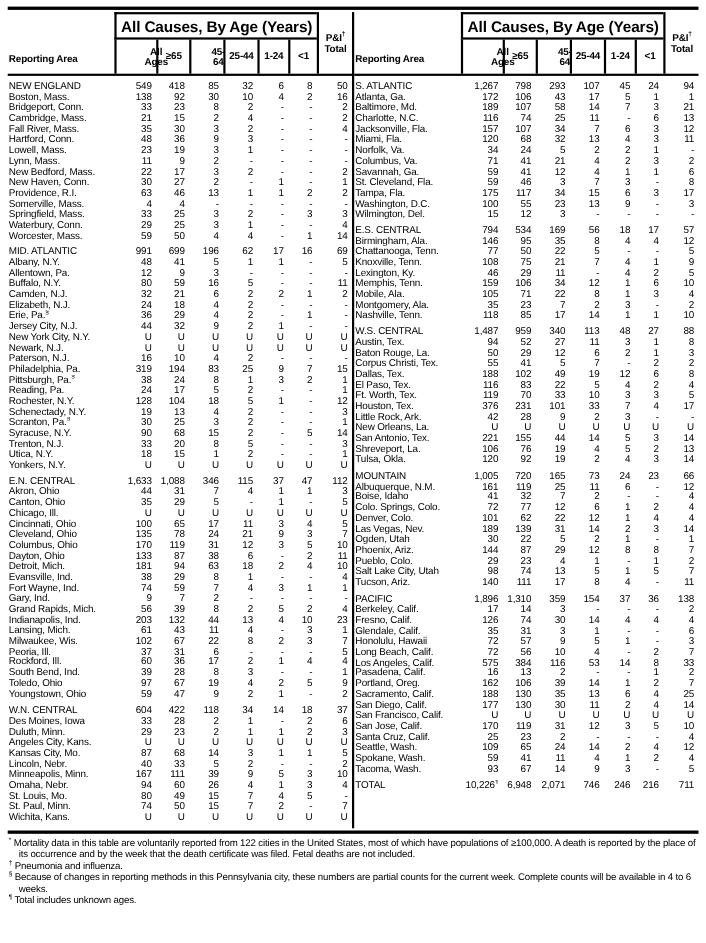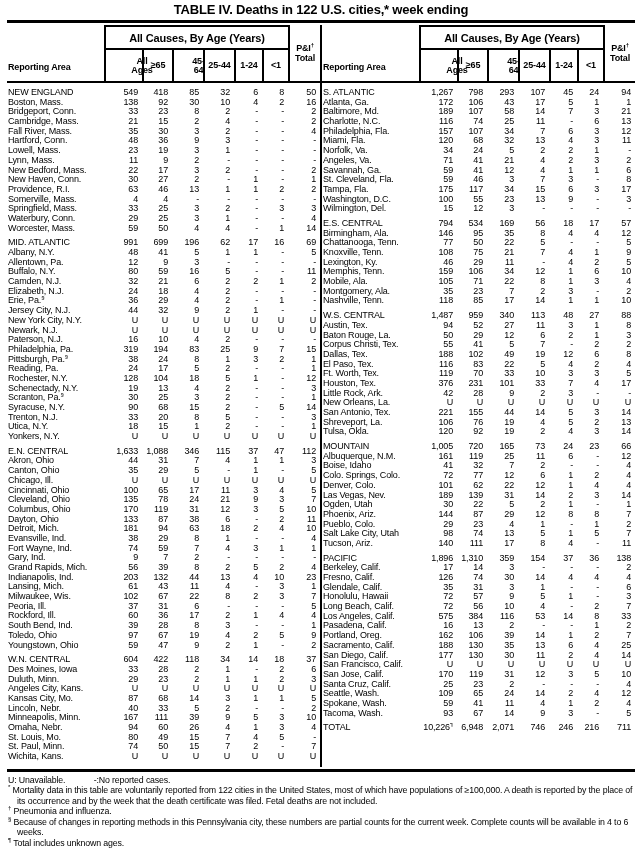--- a/index.html
+++ b/index.html
@@ -20,21 +20,21 @@
   .thead {
     display: grid;
     grid-template-columns: 97px 38px 30px 31px 31px 28px 26px 32px;
     grid-template-rows: 25px 31px;
     border-bottom: 2px solid #000;
     letter-spacing: -0.15px;
   }
   .h-area  { grid-column: 1; grid-row: 1 / 3; align-self: end; font-weight: bold; font-size: 9px; padding: 0 0 9px 1px; white-space: nowrap; margin-top: 12px; }
   .h-group { grid-column: 2 / 8; grid-row: 1; border: 2px solid #000; border-right: none;
              display: flex; align-items: center; justify-content: center;
-             font-weight: bold; font-size: 11px; white-space: nowrap; }
+             font-weight: bold; font-size: 14px; white-space: nowrap; }
   .h-cell  { grid-row: 2; border-left: 2px solid #000; font-weight: bold; font-size: 9px; line-height: 9px;
              display: flex; align-items: center; justify-content: center; text-align: center; }
   .h-c1 { grid-column: 2; padding-left: 36px; } .h-c2 { grid-column: 3; } .h-c3 { grid-column: 4; padding-left: 20px; }
   .h-c4 { grid-column: 5; } .h-c5 { grid-column: 6; } .h-c6 { grid-column: 7; }
   .h-pi    { grid-column: 8; grid-row: 1 / 3; border-left: 2px solid #000;
              display: flex; flex-direction: column; align-items: center; justify-content: center;
              font-weight: bold; font-size: 9px; line-height: 10px; }
 
   .tbody { padding-top: 5px; font-size: 9px; letter-spacing: -0.15px; }
   .section { margin-bottom: 5px; }
@@ -50,21 +50,20 @@
   .footnotes { font-size: 8.8px; line-height: 10.5px; letter-spacing: -0.15px; padding: 3px 0 0 1px; }
   .foot-legend span:first-child { margin-right: 26px; }
   .fn { padding-left: 9px; text-indent: -9px; }
 </style>
 </head>
 <body>
 
 <div class="page">
 
   <div class="title">
-    <div>TABLE IV. Deaths in 122 U.S. cities,* week ending</div>
   </div>
   <div class="title-rule"></div>
 
   <div class="table-wrap">
 
     <div class="half">
       <div class="thead">
         <div class="h-area">Reporting Area</div>
         <div class="h-group">All Causes, By Age (Years)</div>
         <div class="h-cell h-c1">All Ages</div>
@@ -823,21 +822,21 @@
               <div class="c area">Charlotte, N.C.</div>
               <div class="c num">116</div>
               <div class="c num">74</div>
               <div class="c num">25</div>
               <div class="c num">11</div>
               <div class="c num">-</div>
               <div class="c num">6</div>
               <div class="c num">13</div>
             </div>
             <div class="trow">
-              <div class="c area">Philadelphia, Fla.</div>
+              <div class="c area">Jacksonville, Fla.</div>
               <div class="c num">157</div>
               <div class="c num">107</div>
               <div class="c num">34</div>
               <div class="c num">7</div>
               <div class="c num">6</div>
               <div class="c num">3</div>
               <div class="c num">12</div>
             </div>
             <div class="trow">
               <div class="c area">Miami, Fla.</div>
@@ -853,21 +852,21 @@
               <div class="c area">Norfolk, Va.</div>
               <div class="c num">34</div>
               <div class="c num">24</div>
               <div class="c num">5</div>
               <div class="c num">2</div>
               <div class="c num">2</div>
               <div class="c num">1</div>
               <div class="c num">-</div>
             </div>
             <div class="trow">
-              <div class="c area">Angeles, Va.</div>
+              <div class="c area">Columbus, Va.</div>
               <div class="c num">71</div>
               <div class="c num">41</div>
               <div class="c num">21</div>
               <div class="c num">4</div>
               <div class="c num">2</div>
               <div class="c num">3</div>
               <div class="c num">2</div>
             </div>
             <div class="trow">
               <div class="c area">Savannah, Ga.</div>
@@ -1441,23 +1440,19 @@
             </div>
           </div>
         </div>
     </div>
 
   </div>
 
   <div class="foot-rule"></div>
 
   <div class="footnotes">
-    <div class="foot-legend">
-      <span>U: Unavailable.</span>
-      <span>-:No reported cases.</span>
-    </div>
     <div class="fn"><sup>*</sup> <span>Mortality data in this table are voluntarily reported from 122 cities in the United States, most of which have populations of ≥100,000.  A death is reported by the place of its occurrence and by the week that the death certificate was filed. Fetal deaths are not included.</span></div>
     <div class="fn"><sup>†</sup> <span>Pneumonia and influenza.</span></div>
     <div class="fn"><sup>§</sup> <span>Because of changes in reporting methods in this Pennsylvania city, these numbers are partial counts for the current week. Complete counts will be available in 4 to 6 weeks.</span></div>
     <div class="fn"><sup>¶</sup> <span>Total includes unknown ages.</span></div>
   </div>
 
 </div>
 
 </body></html>

